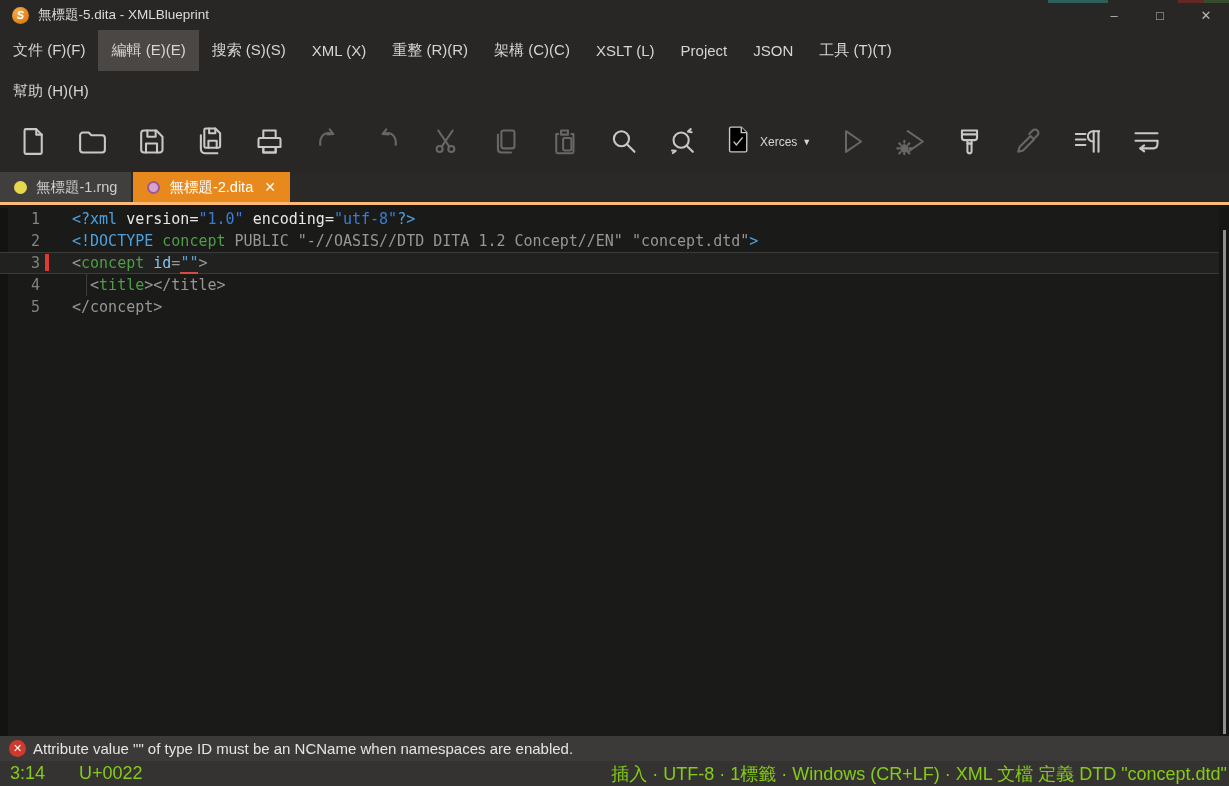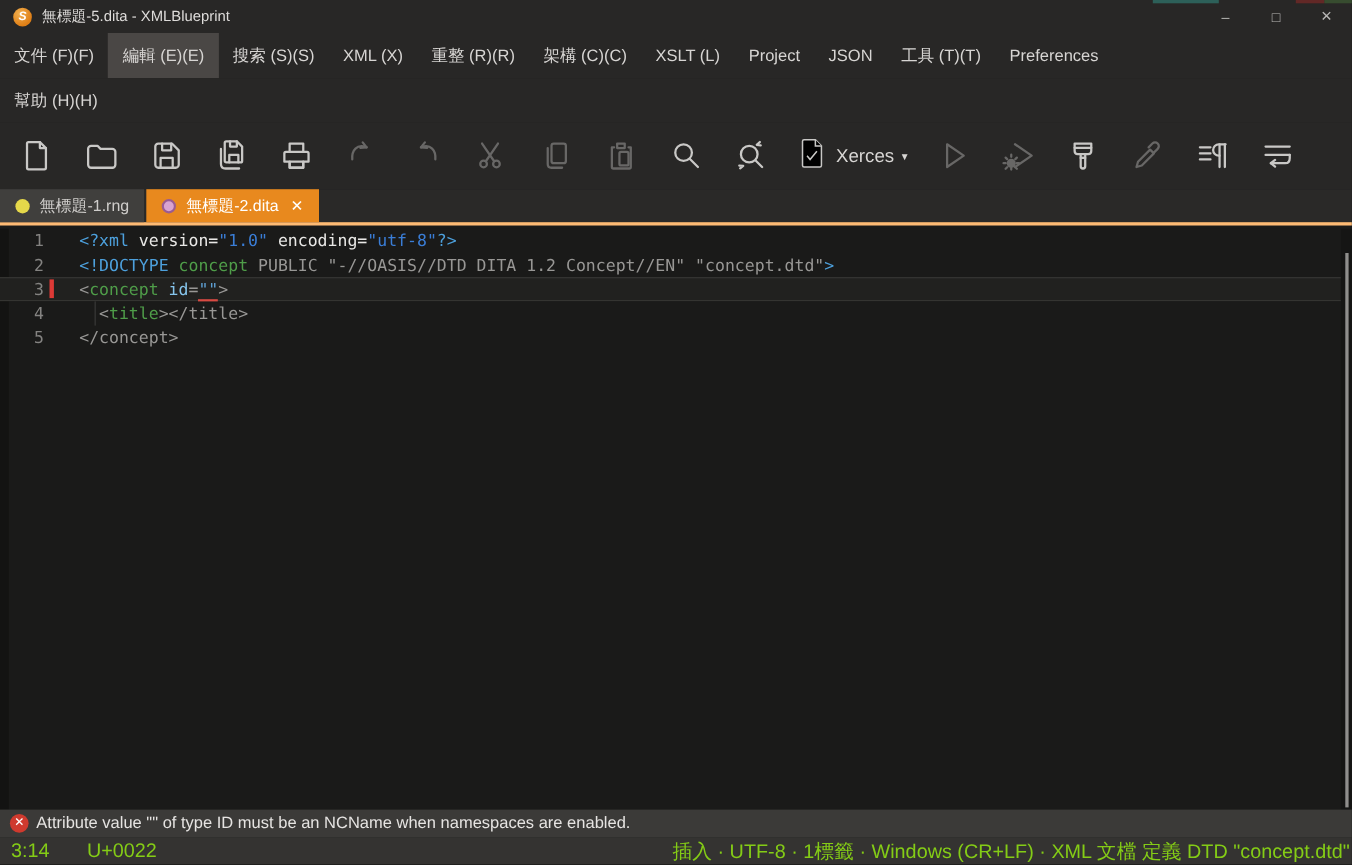--- a/index.html
+++ b/index.html
@@ -30,21 +30,21 @@
   .menu-item.active { background:#4a4745; }
   
   .toolbar { position:absolute; left:0; top:111px; width:1229px; height:61px;
     background:#282726; display:flex; align-items:center; padding-left:14px; }
   .tool { display:flex; align-items:center; justify-content:center;
     width:38px; height:44px; margin-right:21px; background:none; border:none; }
   .tool svg { stroke:#c9c8c6; fill:none; stroke-width:1.5; stroke-linecap:round; stroke-linejoin:round; }
   .tool.disabled svg { stroke:#686766; }
   .tool .gearfill { fill:#686766; stroke:none; }
   .validator-group { display:flex; align-items:center; margin-right:21px; }
-  .validator-label { color:#d8d6d4; font-size:17px; margin-left:5px; }
+  .validator-label { color:#d8d6d4; font-size:12px; margin-left:5px; }
   .validator-caret { color:#d8d6d4; font-size:9px; margin-left:5px; }
   
   .tabbar { position:absolute; left:0; top:172px; width:1229px; height:33px;
     background:#2a2928; display:flex; align-items:flex-end; border-bottom:3px solid #fdba74; }
   .tab { height:30px; display:flex; align-items:center; padding:0 14px; font-size:14.5px; }
   .tab.inactive { background:#403f3d; color:#cfcdcb; margin-right:2px; }
   .tab.active { background:#e8891e; color:#ffffff; }
   .tab-dot { width:13px; height:13px; border-radius:50%; margin-right:9px; }
   .dot-ring { border:2.5px solid #9a5b91; background:#d9a3d0; width:13px; height:13px; }
   .tab-close { margin-left:11px; color:#ffffff; font-size:14px; }
@@ -105,21 +105,20 @@
     <div class="menu-item">文件 (F)(F)</div>
     <div class="menu-item active">編輯 (E)(E)</div>
     <div class="menu-item">搜索 (S)(S)</div>
     <div class="menu-item">XML (X)</div>
     <div class="menu-item">重整 (R)(R)</div>
     <div class="menu-item">架構 (C)(C)</div>
     <div class="menu-item">XSLT (L)</div>
     <div class="menu-item">Project</div>
     <div class="menu-item">JSON</div>
     <div class="menu-item">工具 (T)(T)</div>
-    <div class="menu-item">Preferences</div>
   </div>
 <div class="menubar menurow2" id="menu-row2">
     <div class="menu-item">幫助 (H)(H)</div>
   </div>
 
 <div class="toolbar" id="toolbar">
     <button class="tool">
       <svg width="33" height="33" viewBox="0 0 24 24">
         <path d="M6.5 3h7.5l4 4v13a1 1 0 0 1-1 1h-10.5a1 1 0 0 1-1-1V4a1 1 0 0 1 1-1z"></path>
         <path d="M14 3v4h4"></path>

